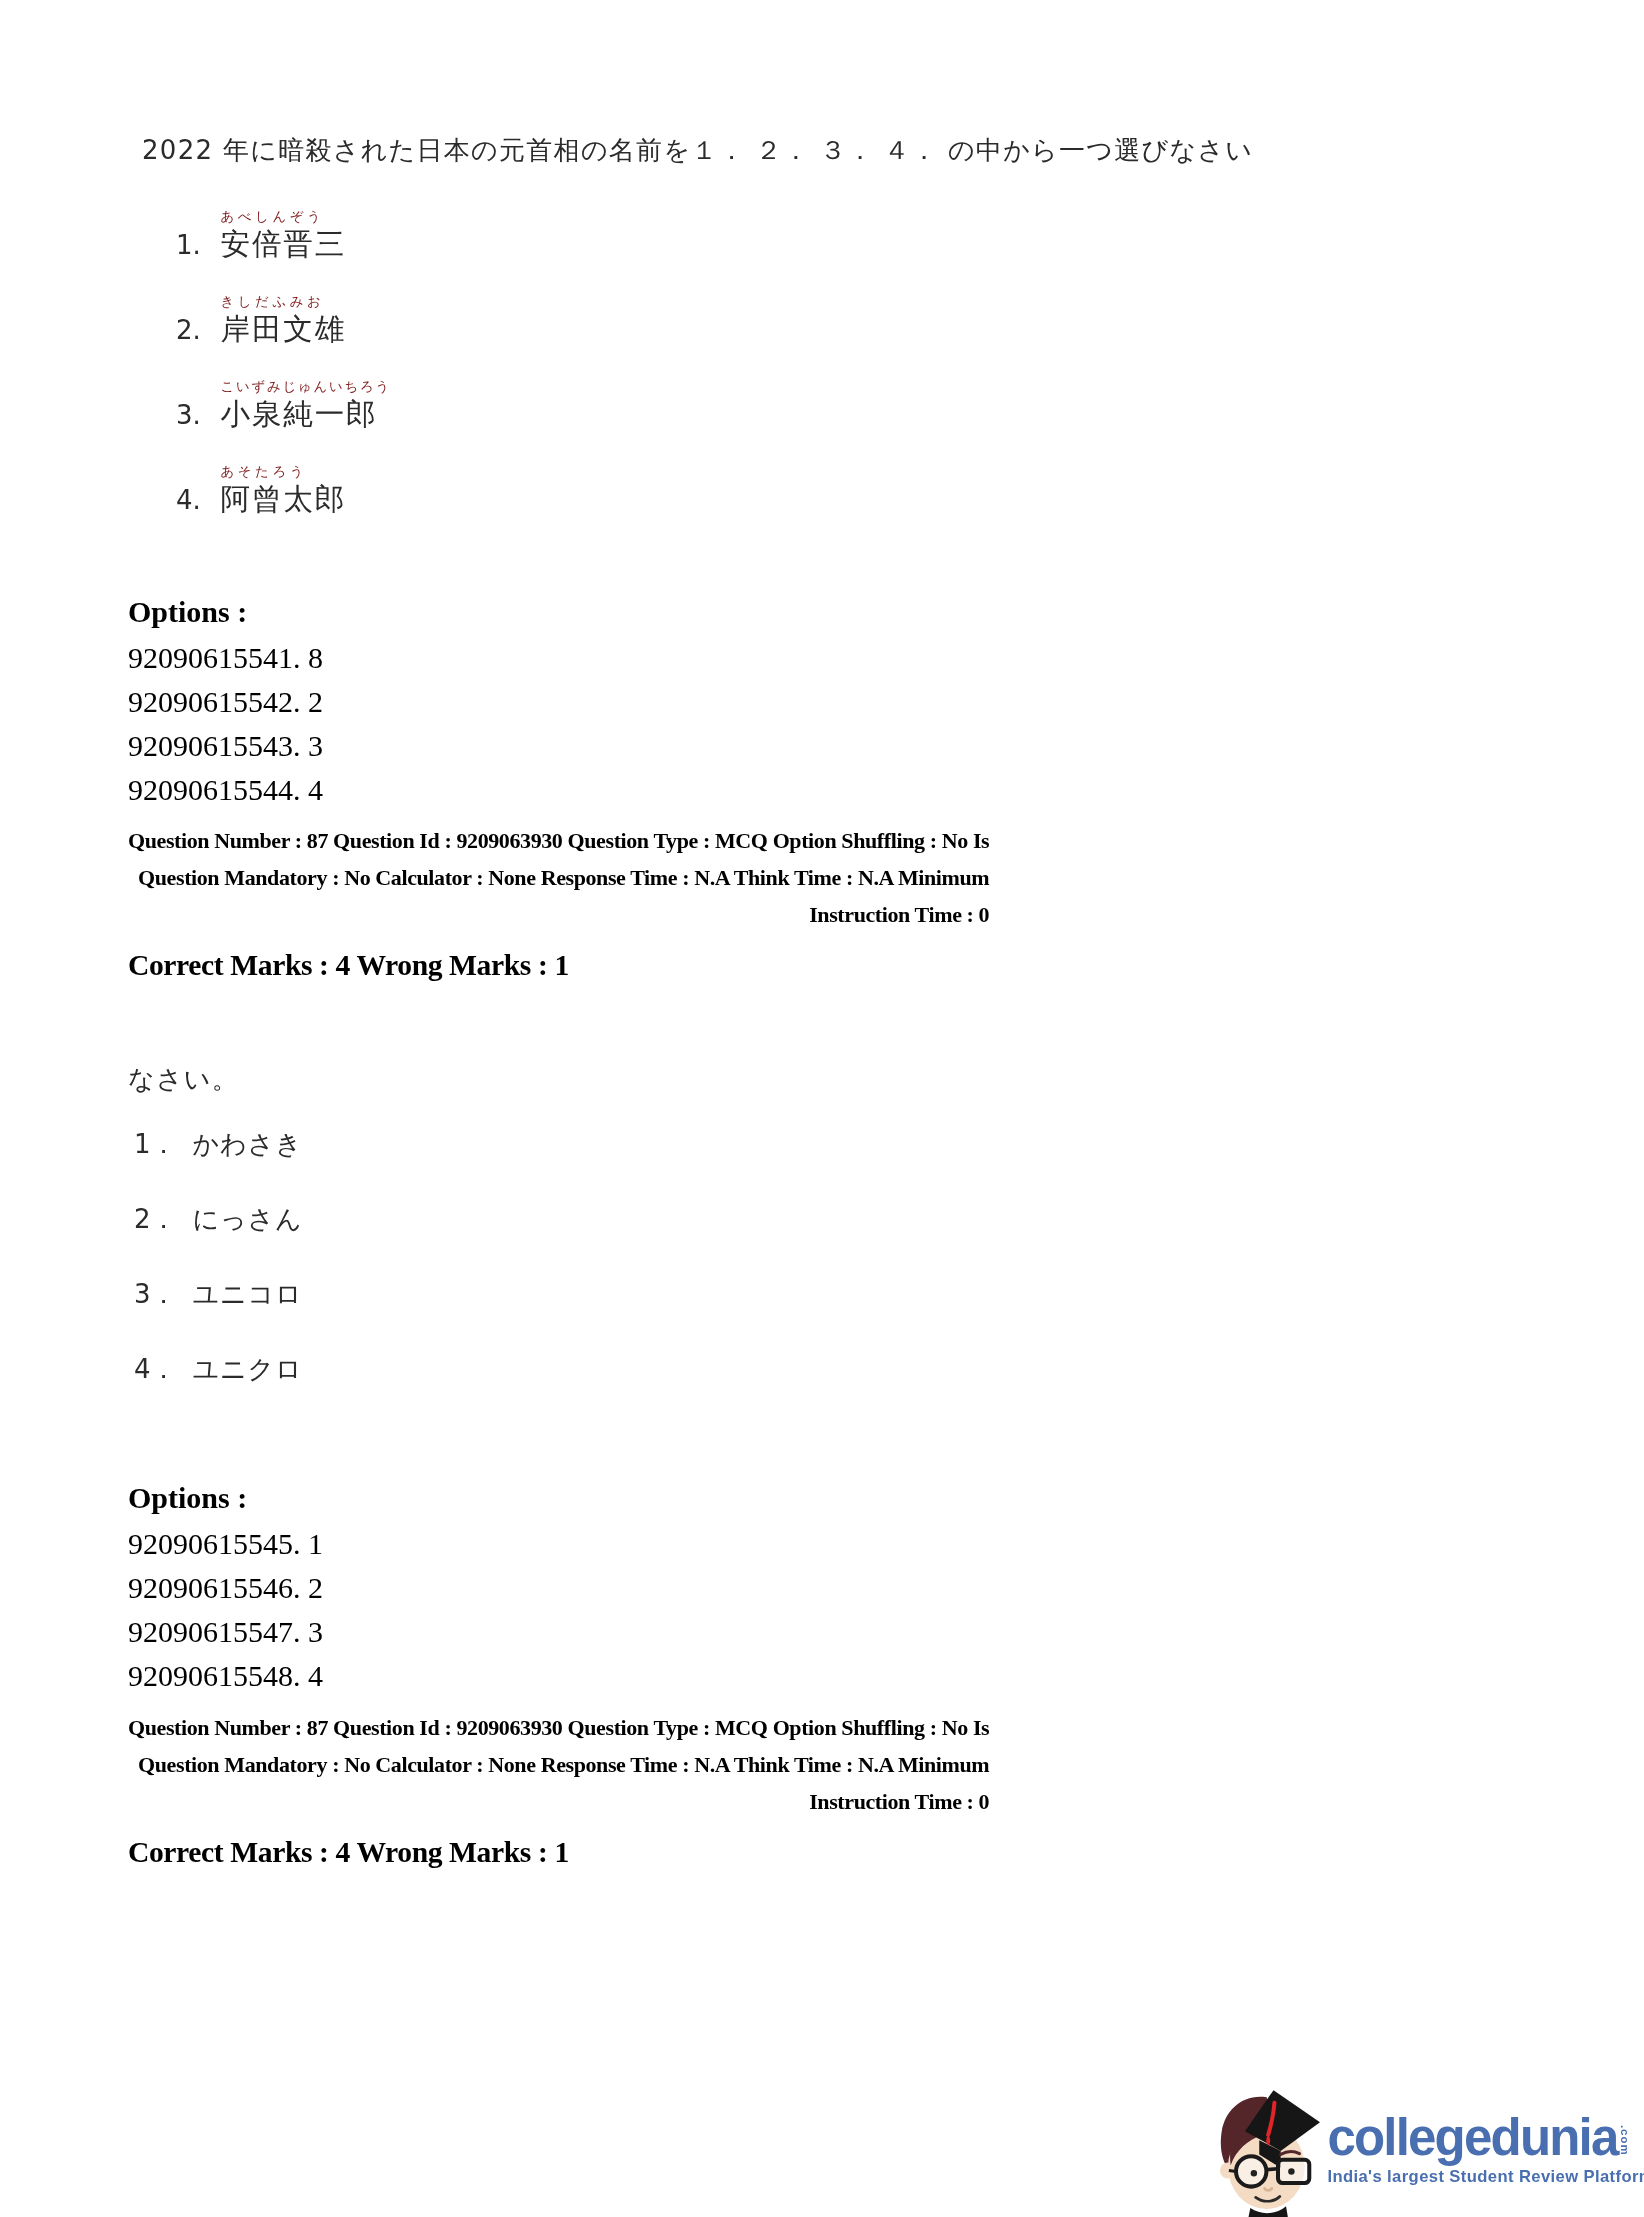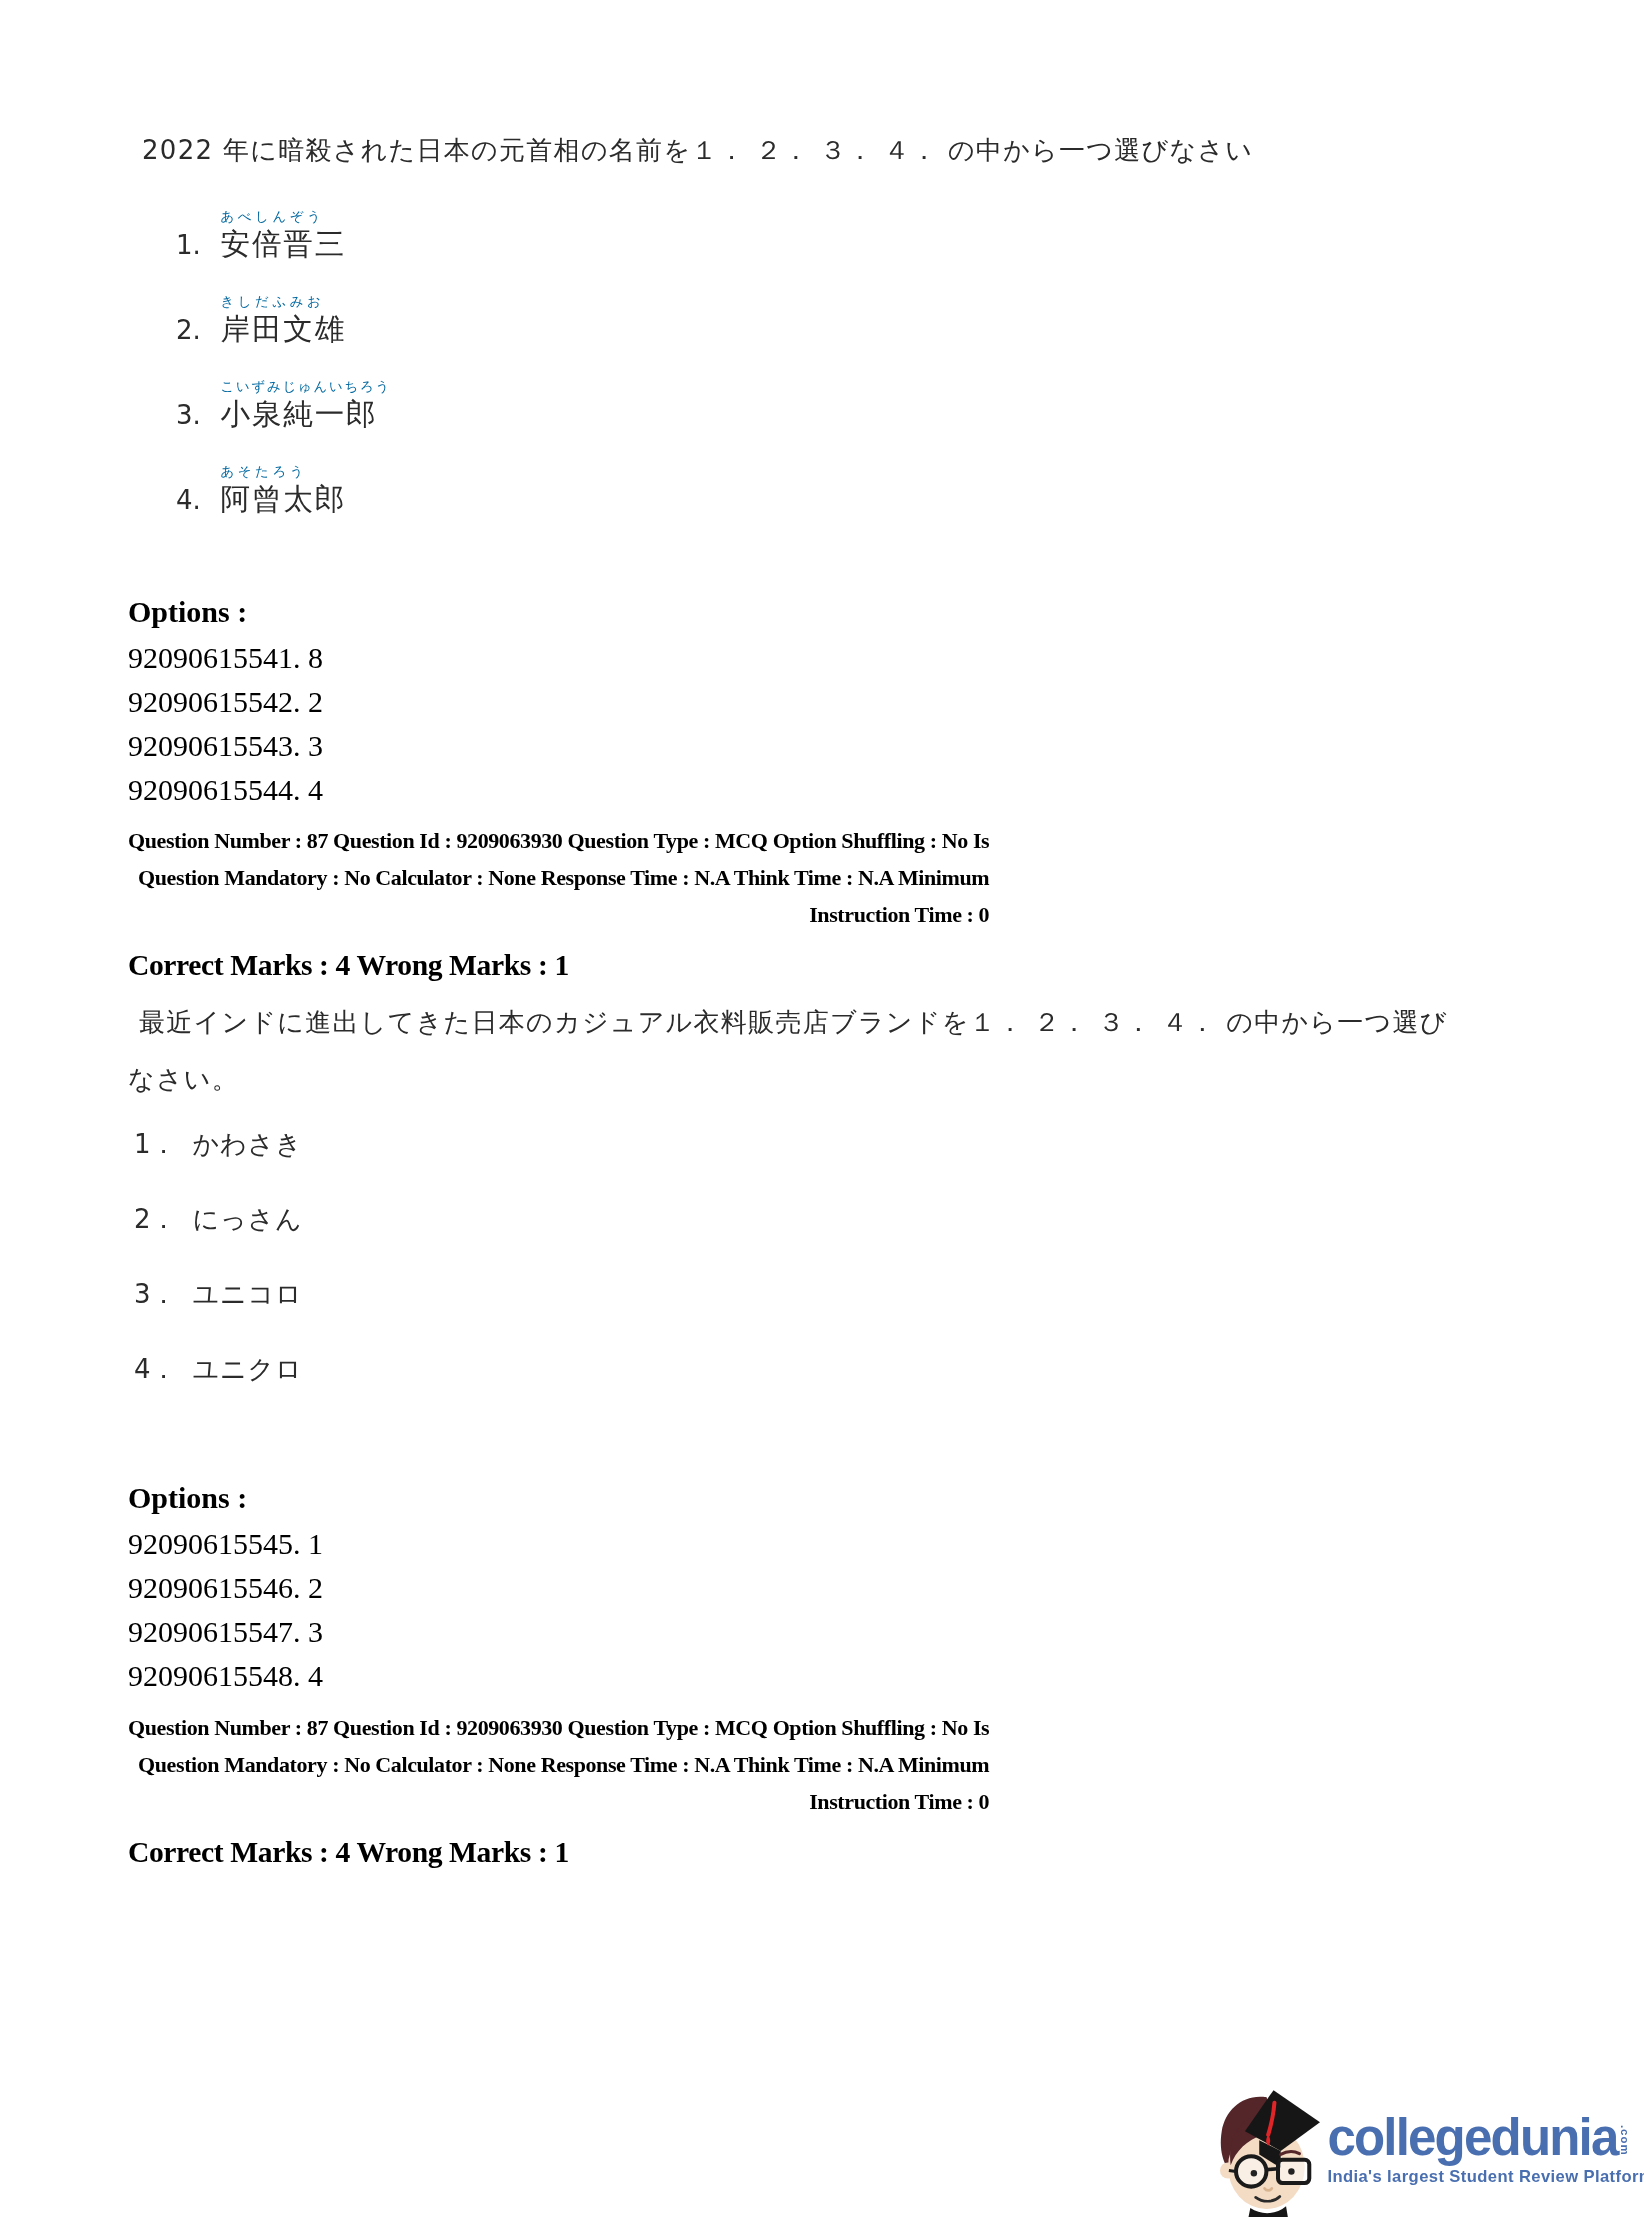--- a/index.html
+++ b/index.html
@@ -13,21 +13,21 @@
   .page { position: absolute; inset: 0; }
 
   
   .jp { font-family: "DejaVu Sans", sans-serif; color: #2b2b2b; }
   .q-prompt { position: absolute; font-size: 26px; letter-spacing: 1.3px; white-space: nowrap; }
 
   
   .choice1 { position: absolute; display: flex; align-items: flex-end; gap: 19.7px; }
   .choice-num { font-family: "DejaVu Sans", sans-serif; color: #2b2b2b; font-size: 26px; padding-bottom: 1.8px; }
   .ruby-wrap { display: flex; flex-direction: column; align-items: flex-start; }
-  .furigana { font-size: 13.4px; letter-spacing: 3.6px; color: #0369a1; line-height: 18px; }
+  .furigana { font-size: 13.4px; letter-spacing: 3.6px; color: #7f1d1d; line-height: 18px; }
   .choice-text { font-size: 29.6px; letter-spacing: 1.8px; line-height: 36px; }
 
   
   .options-block { position: absolute; margin-top: 48px; }
   .options-label { font-weight: bold; font-size: 30px; line-height: 38px; margin-bottom: 5.4px; }
   .option-line { font-size: 30px; line-height: 44px; }
 
   
   .meta-block { position: absolute; font-weight: bold; }
   .meta-line { font-size: 22px; line-height: 37px; white-space: nowrap; letter-spacing: -0.4px; text-align: right; }
@@ -104,21 +104,20 @@
     <div class="option-line">92090615544. 4</div>
   </div>
 
   <div class="meta-block" style="left:128px; top:822px;">
     <div class="meta-line">Question Number : 87 Question Id : 9209063930 Question Type : MCQ Option Shuffling : No Is</div>
     <div class="meta-line">Question Mandatory : No Calculator : None Response Time : N.A Think Time : N.A Minimum</div>
     <div class="meta-line">Instruction Time : 0</div>
     <div class="marks-line">Correct Marks : 4 Wrong Marks : 1</div>
   </div>
 
-  <div class="jp q-prompt" style="left:139px; top:1005px;">最近インドに進出してきた日本のカジュアル衣料販売店ブランドを１． ２． ３． ４． の中から一つ選び</div>
   <div class="jp q-prompt" style="left:128px; top:1062px;">なさい。</div>
 
   <div class="choice2" style="left:134px; top:1127px;">
     <span class="c2-num">1．</span>
     <span class="c2-text">かわさき</span>
   </div>
   <div class="choice2" style="left:134px; top:1202px;">
     <span class="c2-num">2．</span>
     <span class="c2-text">にっさん</span>
   </div>

